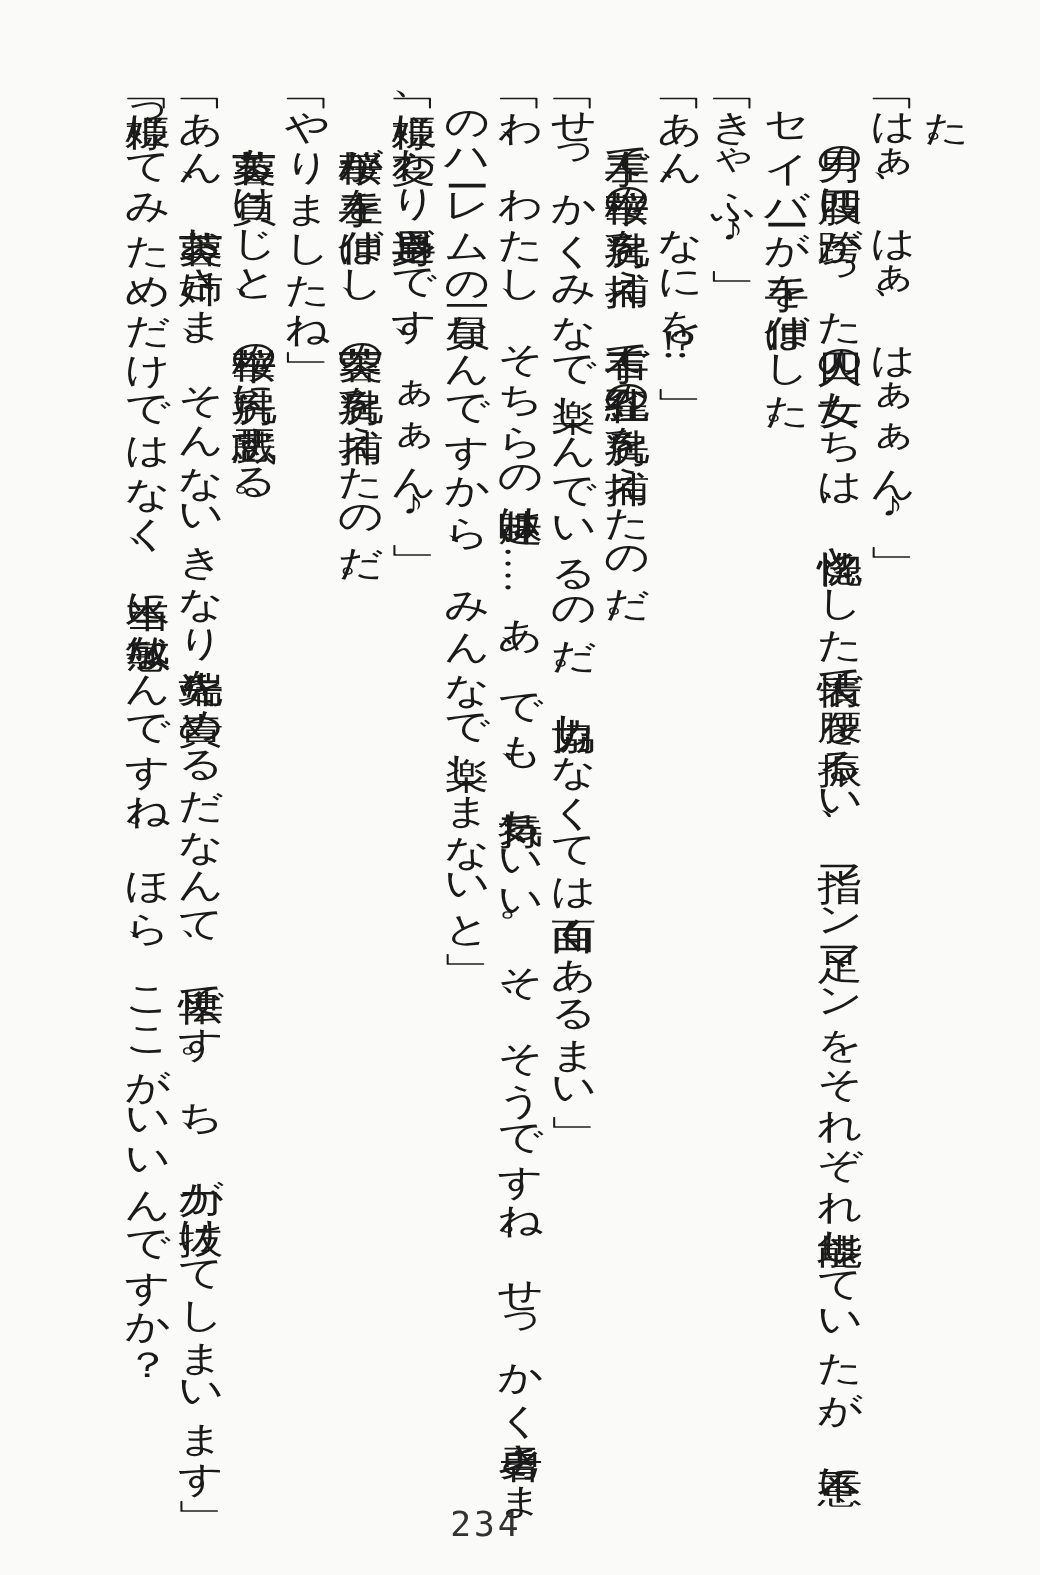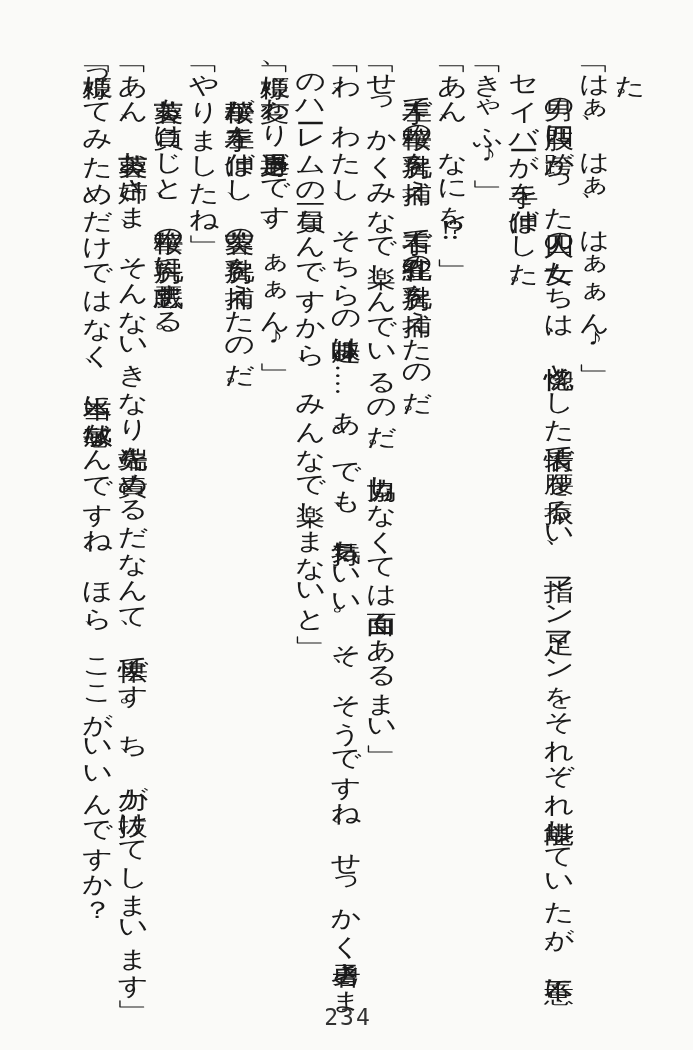--- a/index.html
+++ b/index.html
@@ -33,21 +33,21 @@
     overflow-wrap: normal;
   }
   .vtext p {
     margin: 0;
     padding: 0;
     text-indent: 0;
   }
   .folio {
     position: absolute;
     top: 1004px;
-    left: 292px;
+    left: 268px;
     width: 112px;
     text-align: center;
     font-family: "DejaVu Sans Mono", "Liberation Mono", monospace;
     font-size: 23px;
     letter-spacing: 2px;
     color: #323232;
   }
 </style>
 </head>
 <body>

